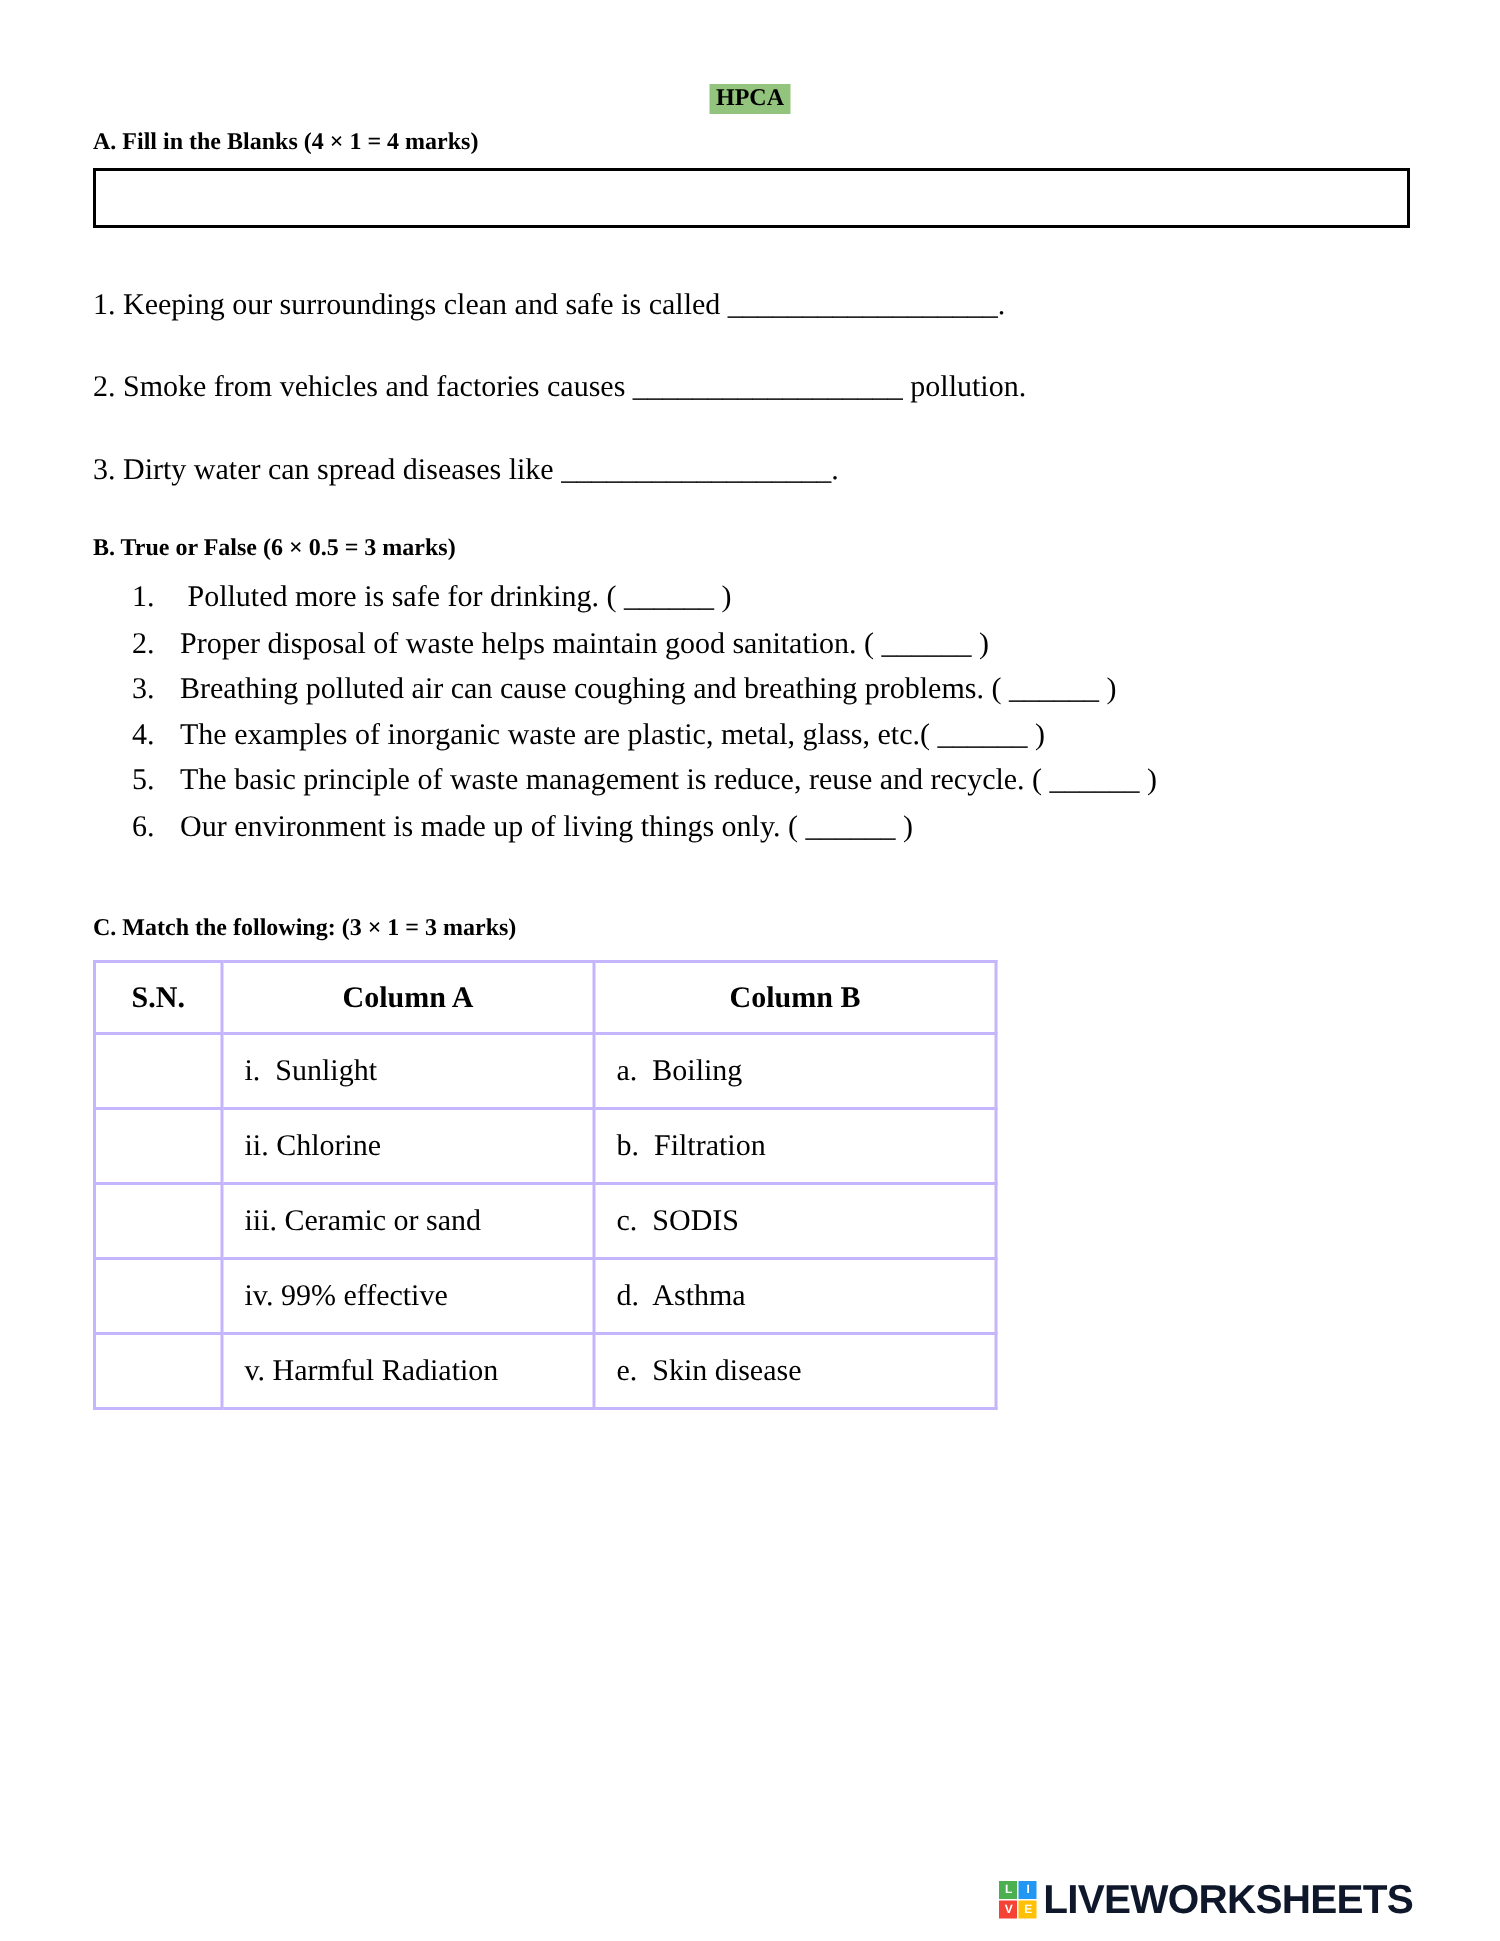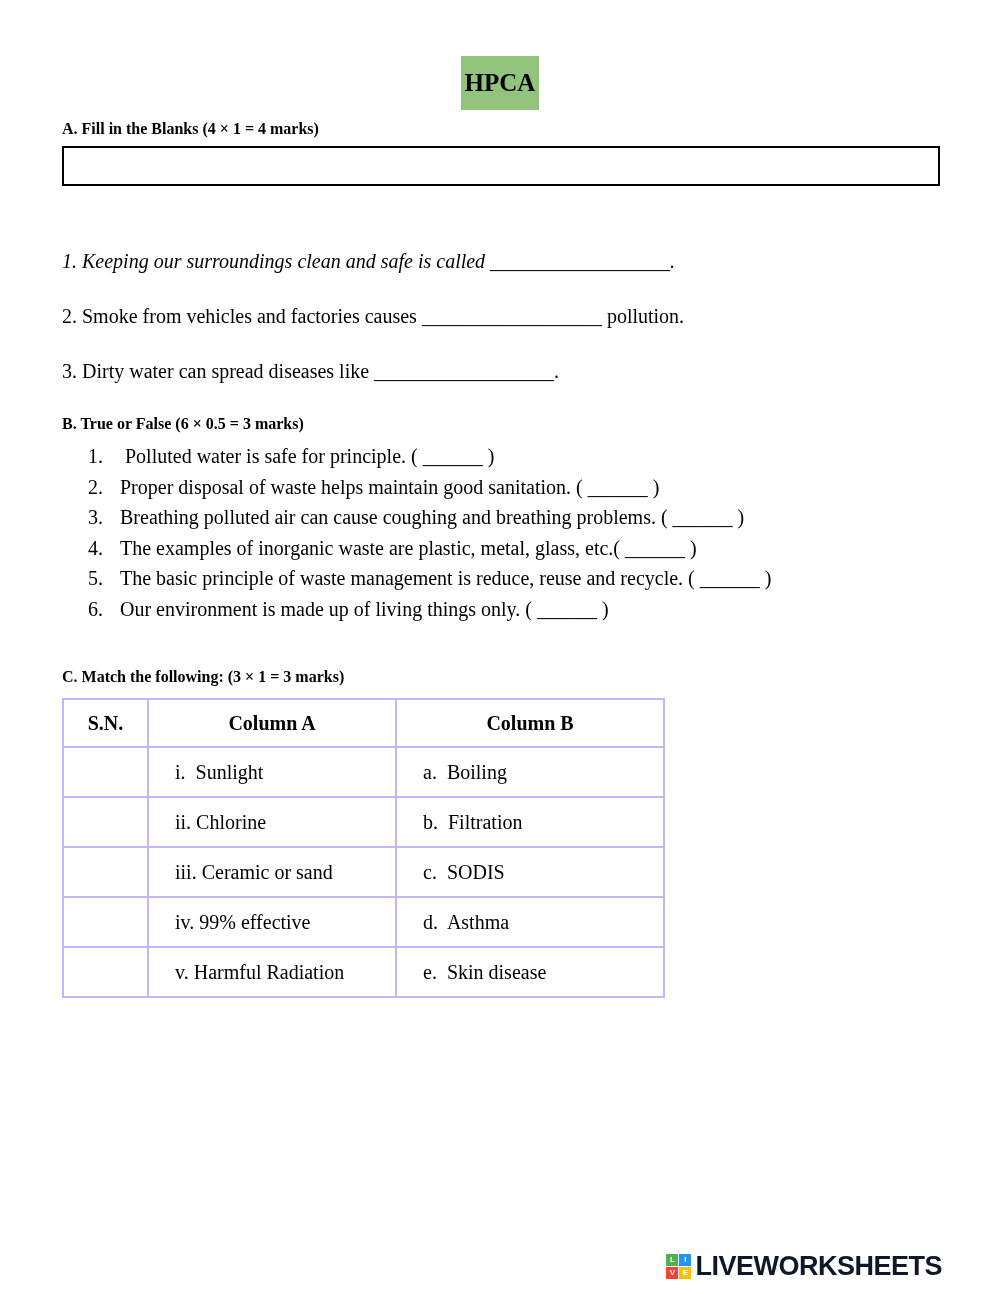--- a/index.html
+++ b/index.html
@@ -17,43 +17,42 @@
     overflow: hidden;
   }
   .title-wrap {
     text-align: center;
     padding-top: 56px;
   }
   .title-highlight {
     display: inline-block;
     background: #93c47d;
     font-weight: bold;
-    font-size: 25px;
-    padding: 13px 4px;
+    font-size: 16px;
+    padding: 1px 4px;
     text-align: center;
   }
   .section-heading {
     margin: 10px 62px 0 62px;
     font-weight: bold;
     font-size: 16px;
   }
   .answer-box {
     margin: 8px 60px 0 62px;
     height: 36px;
     border: 2px solid #000000;
     background: #ffffff;
   }
   .fill-item {
     margin: 32px 62px 0 62px;
     font-size: 20px;
     white-space: pre-wrap;
   }
   .fill-item.first {
-    margin-top: 64px;
-    font-style: italic;
+    margin-top: 40px;
   }
   .heading-b {
     margin-top: 32px;
   }
   .tf-list {
     margin: 8px 62px 0 88px;
   }
   .tf-item {
     display: flex;
     font-size: 20px;
@@ -81,21 +80,21 @@
     white-space: pre;
     overflow: hidden;
   }
   .match-table th {
     font-weight: bold;
     text-align: center;
     height: 44px;
   }
   .match-table td {
     height: 46px;
-    padding-left: 26px;
+    padding-left: 14px;
     text-align: left;
   }
   .col-sn { width: 85px; }
   .col-a  { width: 248px; }
   .col-b  { width: 268px; }
   .footer {
     position: absolute;
     right: 58px;
     bottom: 12px;
     display: flex;
@@ -141,21 +140,21 @@
 
   <div class="fill-item first">1. Keeping our surroundings clean and safe is called __________________.</div>
   <div class="fill-item">2. Smoke from vehicles and factories causes __________________ pollution.</div>
   <div class="fill-item">3. Dirty water can spread diseases like __________________.</div>
 
   <div class="section-heading heading-b">B. True or False (6 × 0.5 = 3 marks)</div>
 
   <div class="tf-list">
     <div class="tf-item">
       <span class="tf-num">1.</span>
-      <span class="tf-text"> Polluted water is safe for principle. ( ______ )</span>
+      <span class="tf-text"> Polluted more is safe for drinking. ( ______ )</span>
     </div>
     <div class="tf-item">
       <span class="tf-num">2.</span>
       <span class="tf-text">Proper disposal of waste helps maintain good sanitation. ( ______ )</span>
     </div>
     <div class="tf-item">
       <span class="tf-num">3.</span>
       <span class="tf-text">Breathing polluted air can cause coughing and breathing problems. ( ______ )</span>
     </div>
     <div class="tf-item">

